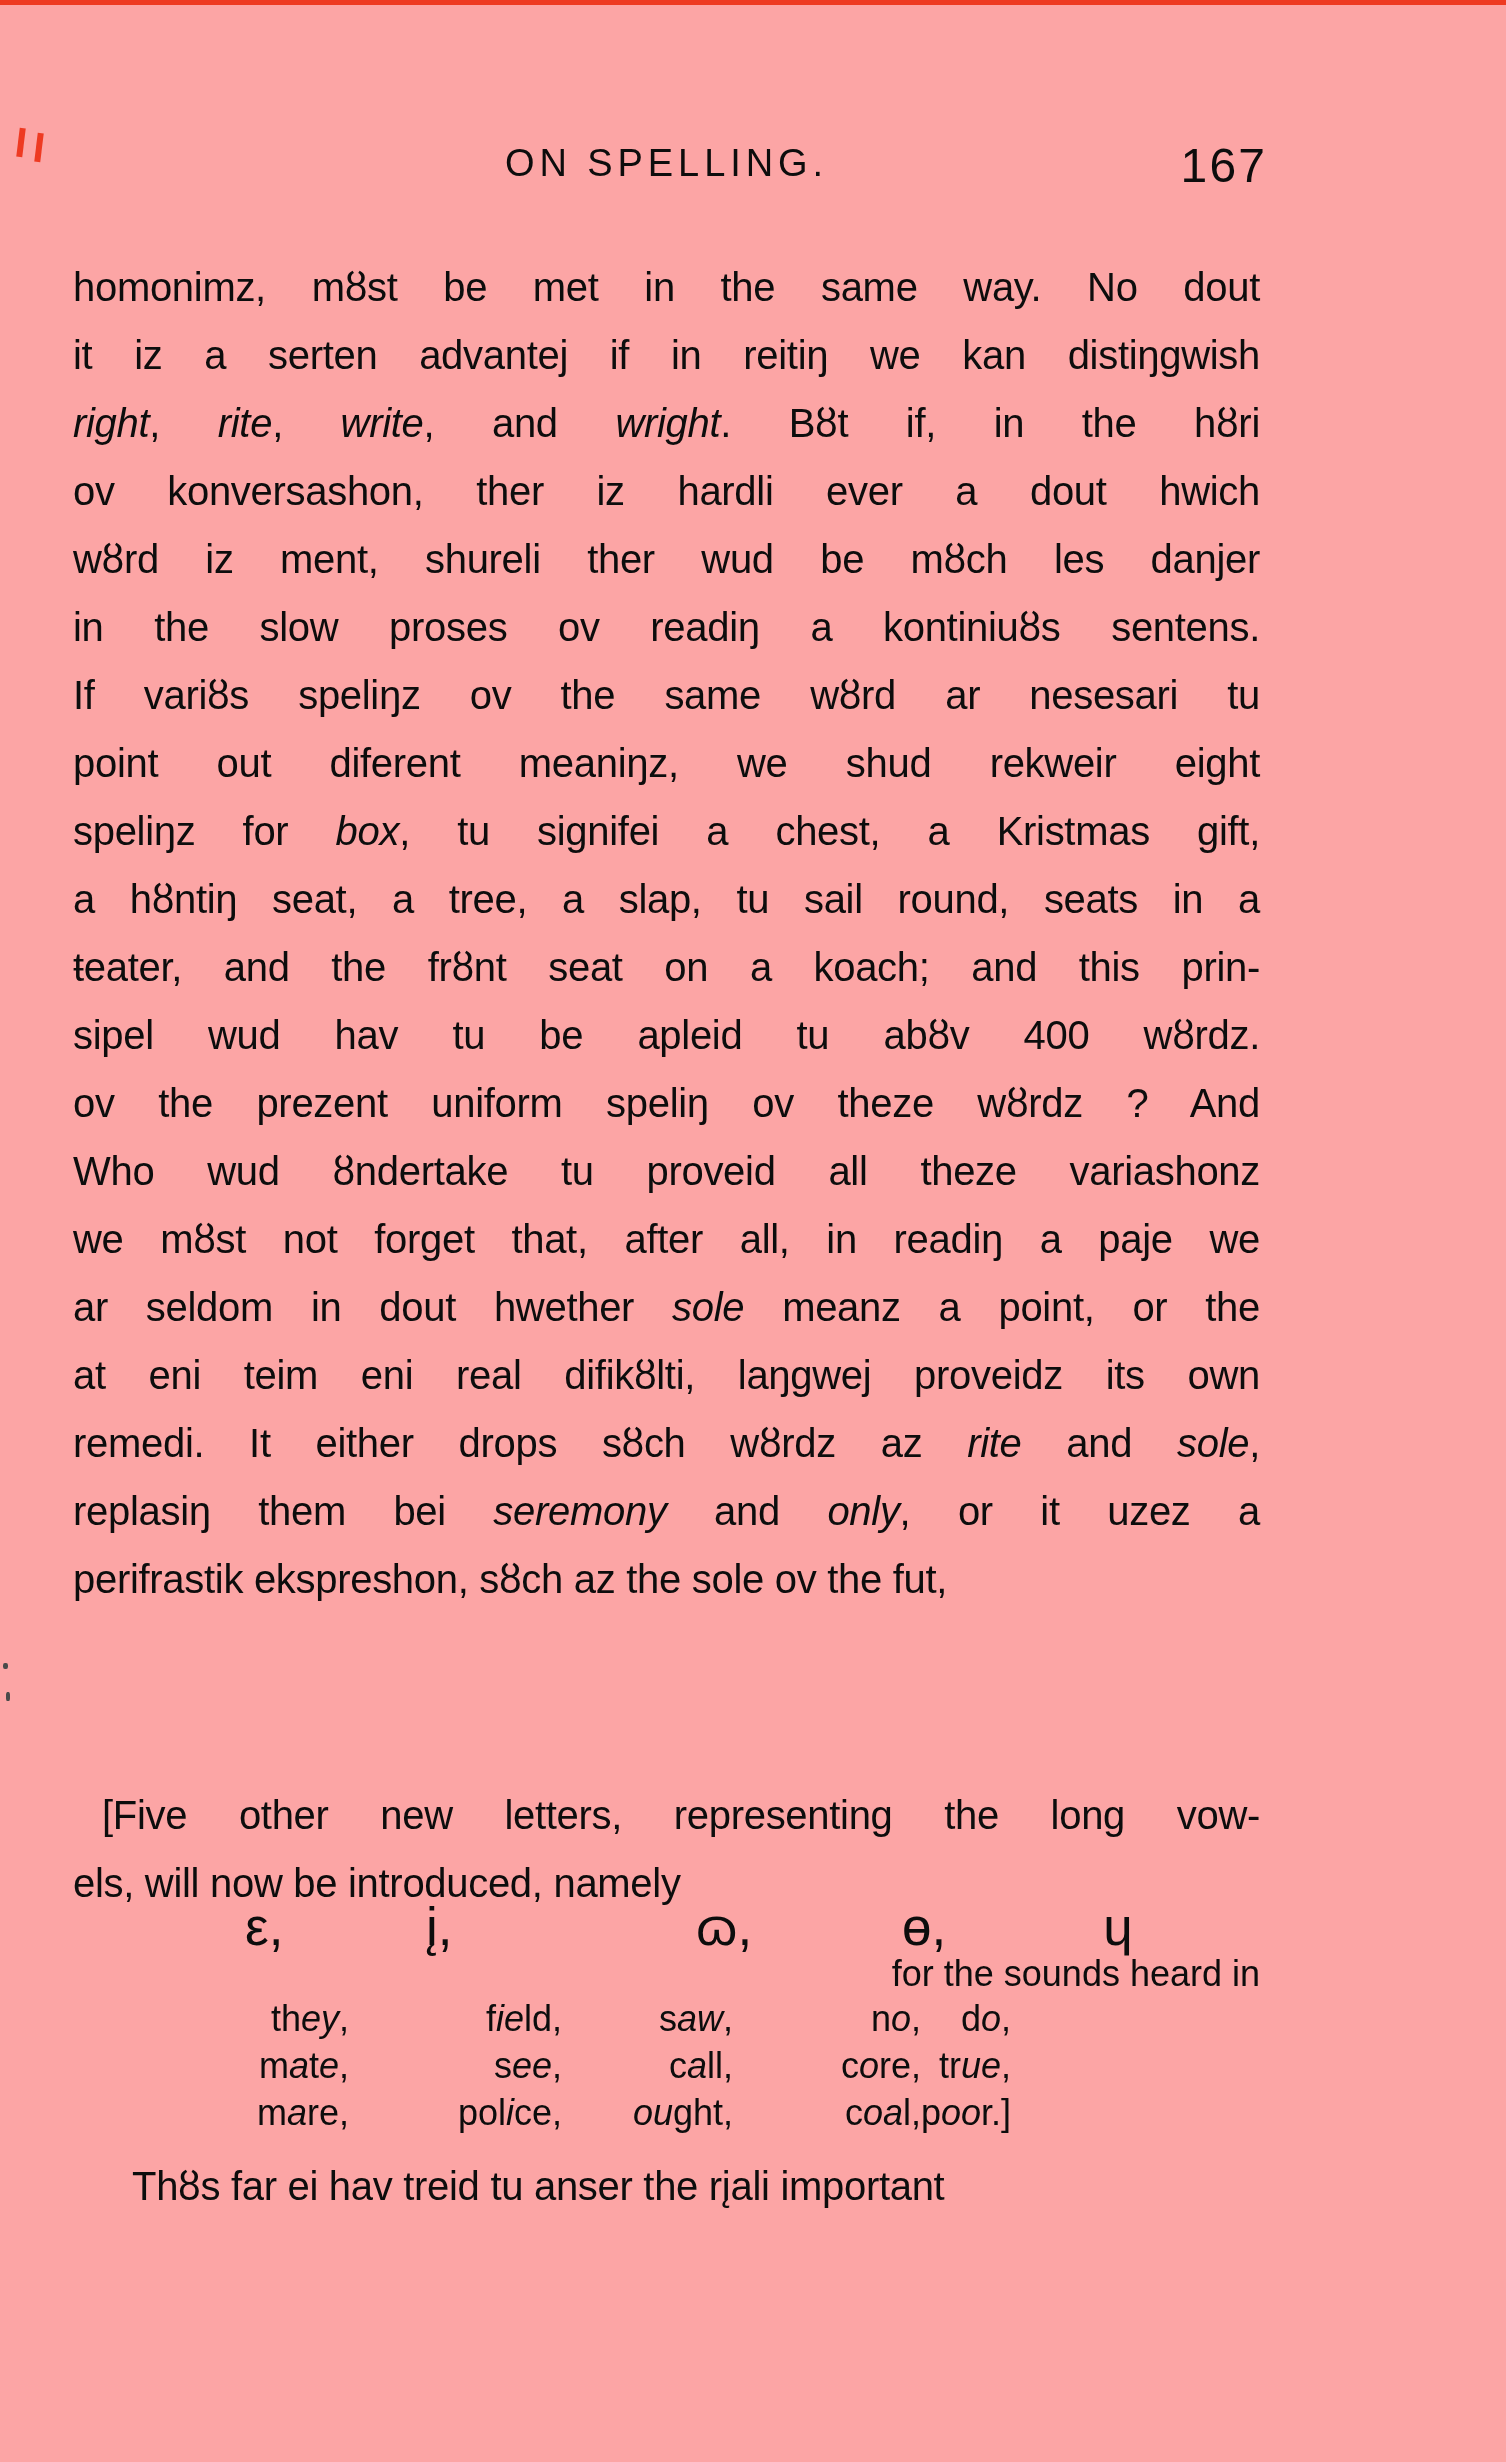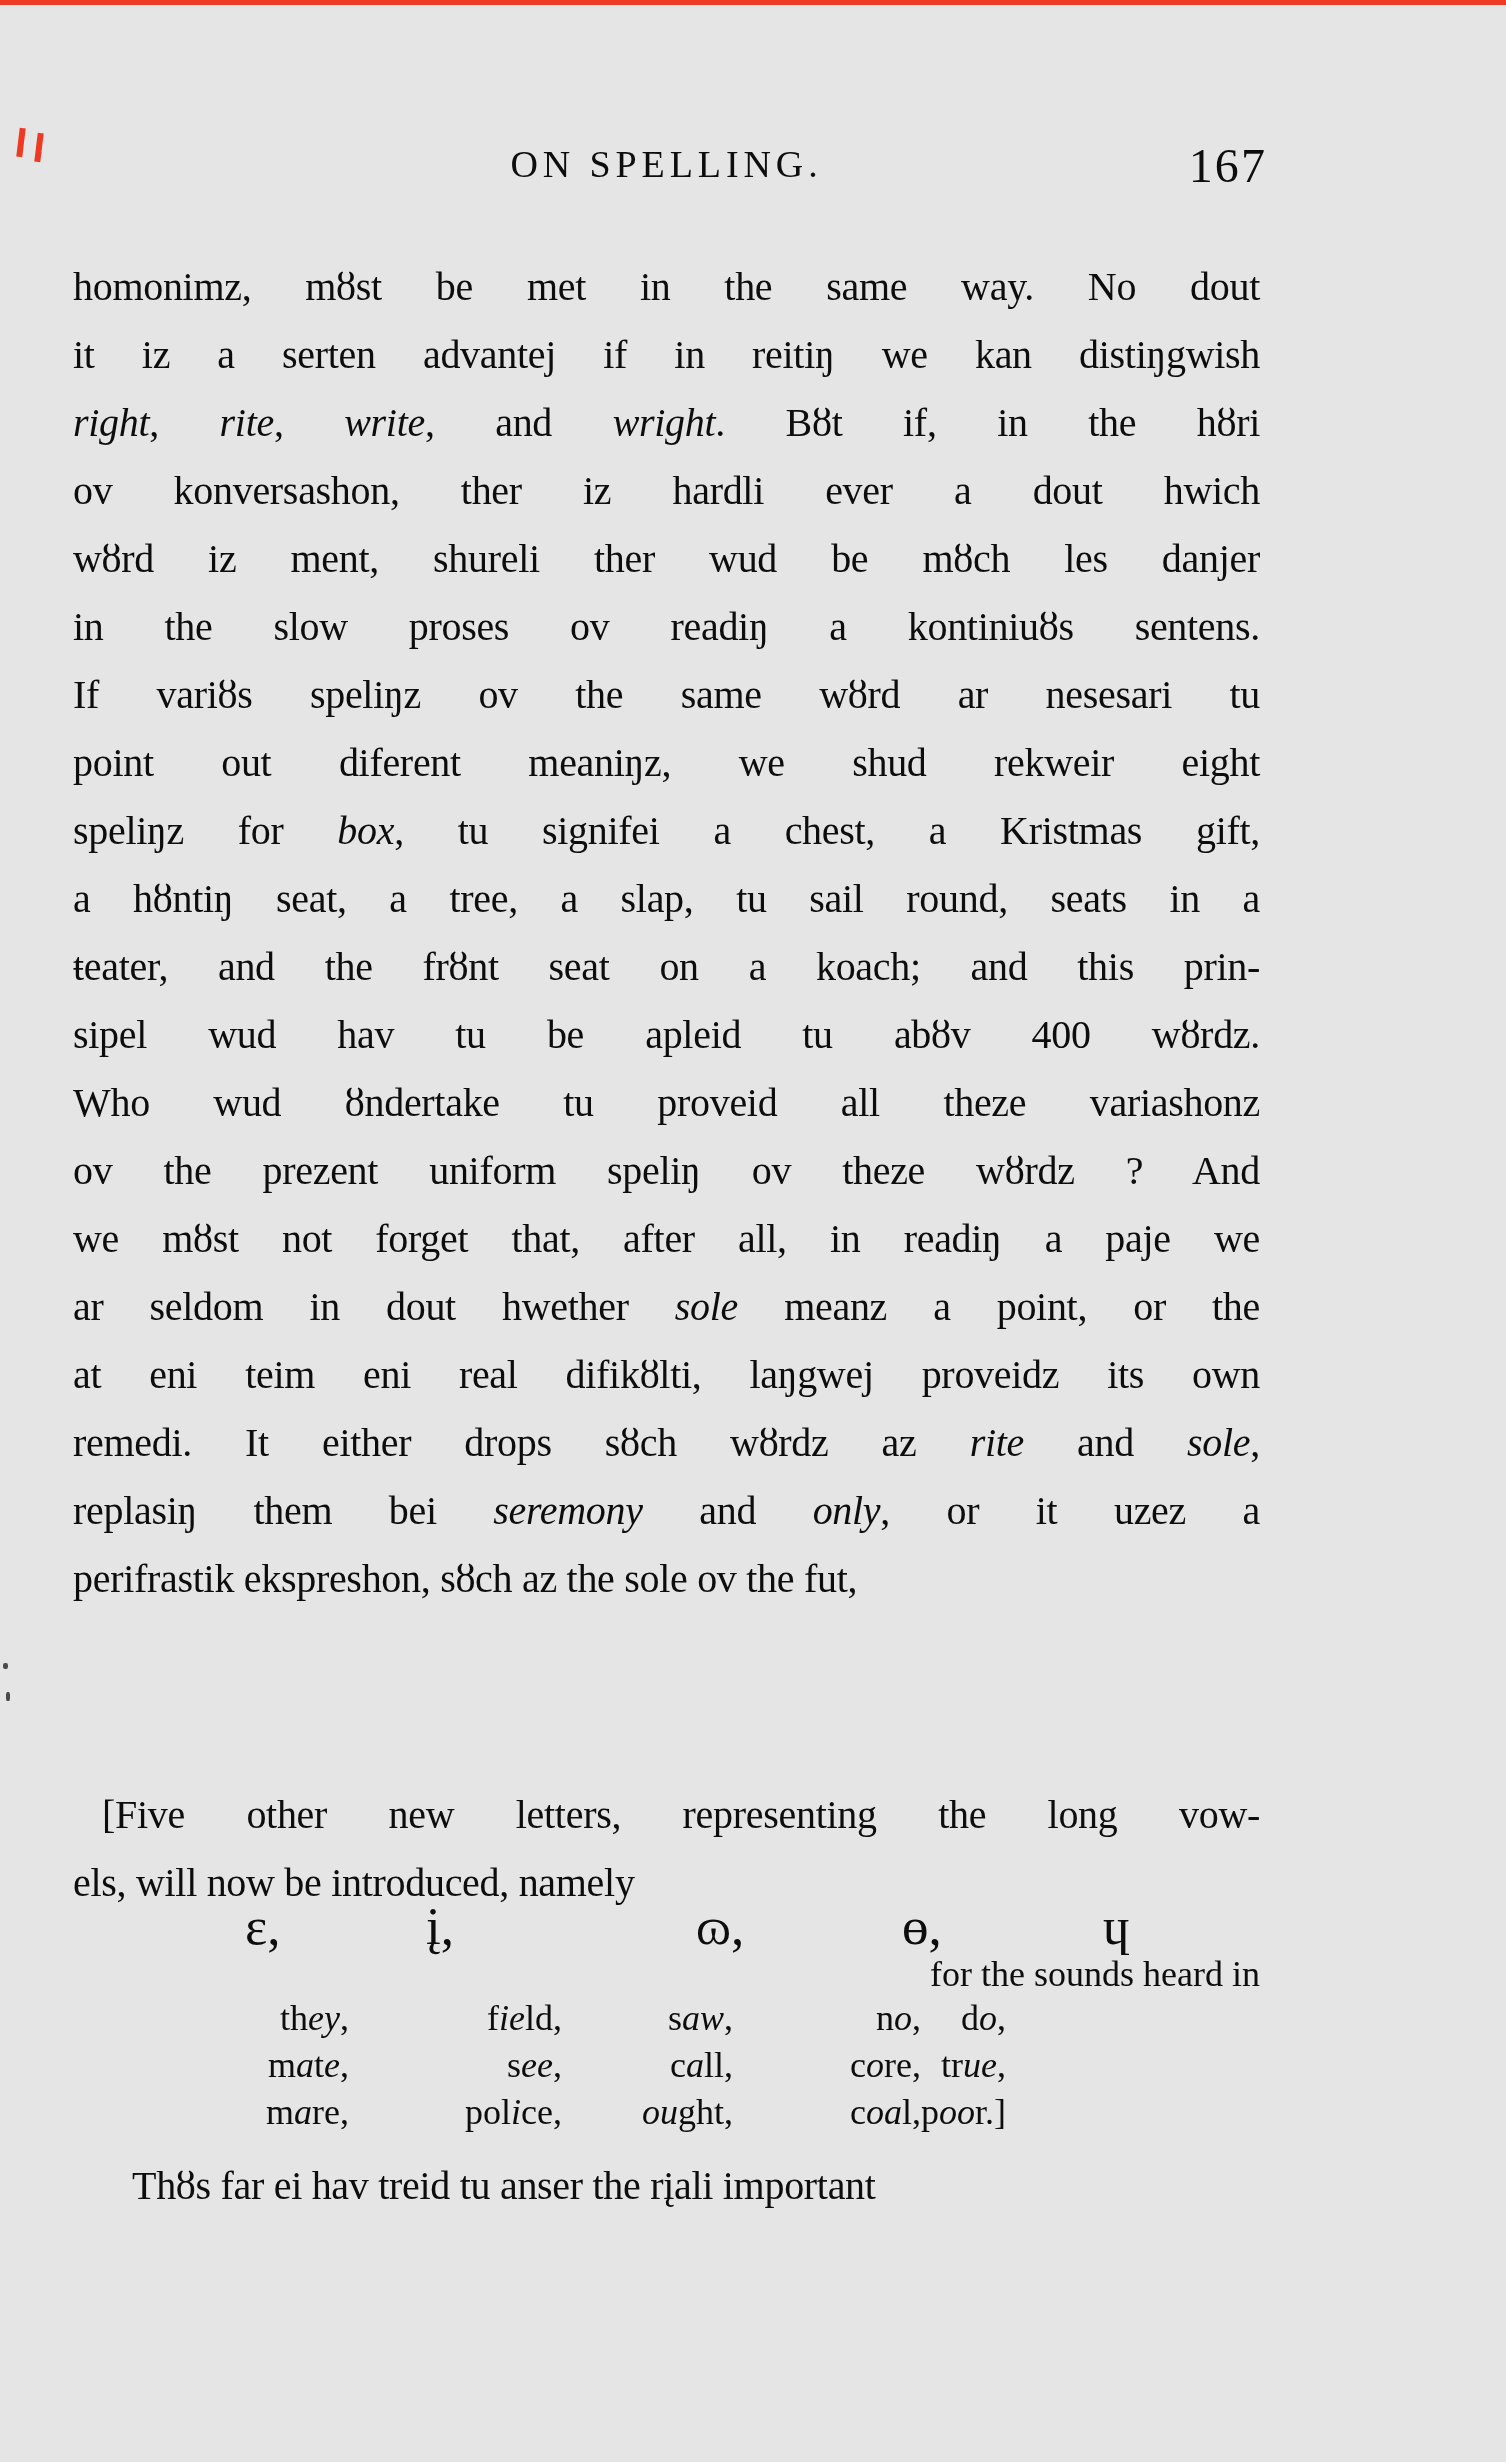--- a/index.html
+++ b/index.html
@@ -1,21 +1,21 @@
 <!DOCTYPE html>
 <html style="font-size:11px"><head>
 <meta charset="utf-8">
 <style>
   html,body{margin:0;padding:0;background:#ffffff;}
   .page{
     position:relative;
     width:1506px;
     height:2462px;
-    background:#e5e5e5;
-    font-family:Liberation Serif, serif;
+    background:#fca5a5;
+    font-family:Liberation Sans, sans-serif;
     color:#0d0d0d;
     overflow:hidden;
   }
   
   .red-top{position:absolute;top:0;left:0;width:100%;height:4.9px;background:#ee3a22;}
   .red-tick{position:absolute;width:6.3px;height:29px;background:#ee3a22;}
   .red-tick.t1{left:18px;top:128px;transform:rotate(7deg);}
   .red-tick.t2{left:36px;top:133px;transform:rotate(7deg);}
   .speck{position:absolute;background:#4a4a4a;border-radius:40%;}
   .speck.s1{left:2.8px;top:1663px;width:4.9px;height:5.6px;}
@@ -76,22 +76,22 @@
       <div class="line"><i>right</i><span>, </span><i>rite</i><span>, </span><i>write</i><span>, and </span><i>wright</i><span>.  Bȣt if, in the hȣri</span></div>
       <div class="line"><span>ov konversashon, ther iz hardli ever a dout hwich</span></div>
       <div class="line"><span>wȣrd iz ment, shureli ther wud be mȣch les danjer</span></div>
       <div class="line"><span>in the slow proses ov readiŋ a kontiniuȣs sentens.</span></div>
       <div class="line"><span>If variȣs speliŋz ov the same wȣrd ar nesesari tu</span></div>
       <div class="line"><span>point out diferent meaniŋz, we shud rekweir eight</span></div>
       <div class="line"><span>speliŋz for </span><i>box</i><span>, tu signifei a chest, a Kristmas gift,</span></div>
       <div class="line"><span>a hȣntiŋ seat, a tree, a slap, tu sail round, seats in a</span></div>
       <div class="line"><span>ŧeater, and the frȣnt seat on a koach; and this prin-</span></div>
       <div class="line"><span>sipel wud hav tu be apleid tu abȣv 400 wȣrdz.</span></div>
+      <div class="line"><span>ov the prezent uniform speliŋ ov theze wȣrdz ?  And</span></div>
       <div class="line"><span>Who wud ȣndertake tu proveid all theze variashonz</span></div>
-      <div class="line"><span>ov the prezent uniform speliŋ ov theze wȣrdz ?  And</span></div>
       <div class="line"><span>we mȣst not forget that, after all, in readiŋ a paje we</span></div>
       <div class="line"><span>ar seldom in dout hwether </span><i>sole</i><span> meanz a point, or the</span></div>
       <div class="line"><span>at eni teim eni real difikȣlti, laŋgwej proveidz its own</span></div>
       <div class="line"><span>remedi.  It either drops sȣch wȣrdz az </span><i>rite</i><span> and </span><i>sole</i><span>,</span></div>
       <div class="line"><span>replasiŋ them bei </span><i>seremony</i><span> and </span><i>only</i><span>, or it uzez a</span></div>
       <div class="line"><span>perifrastik ekspreshon, sȣch az the sole ov the fut,</span></div>
     </div>
 
   <div class="para para2">
       <div class="line"><span>[Five other new letters, representing the long vow-</span></div>

